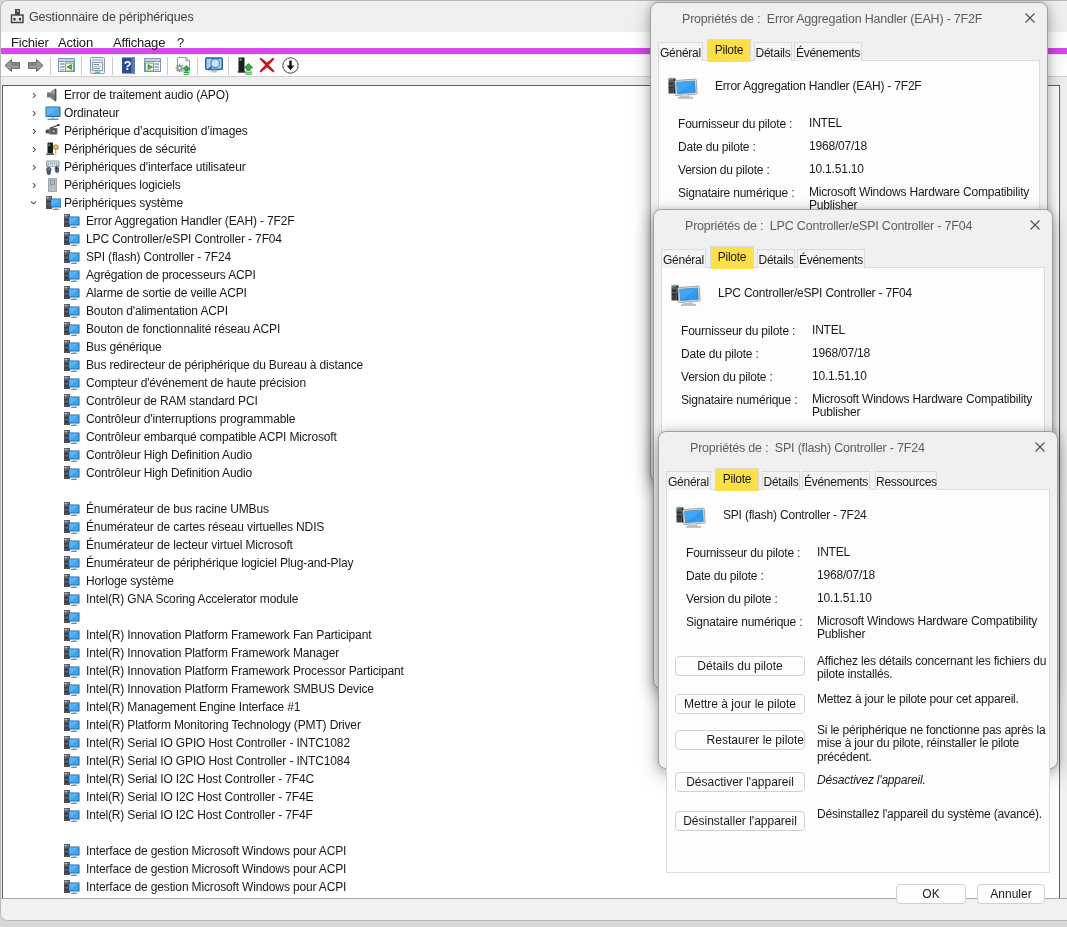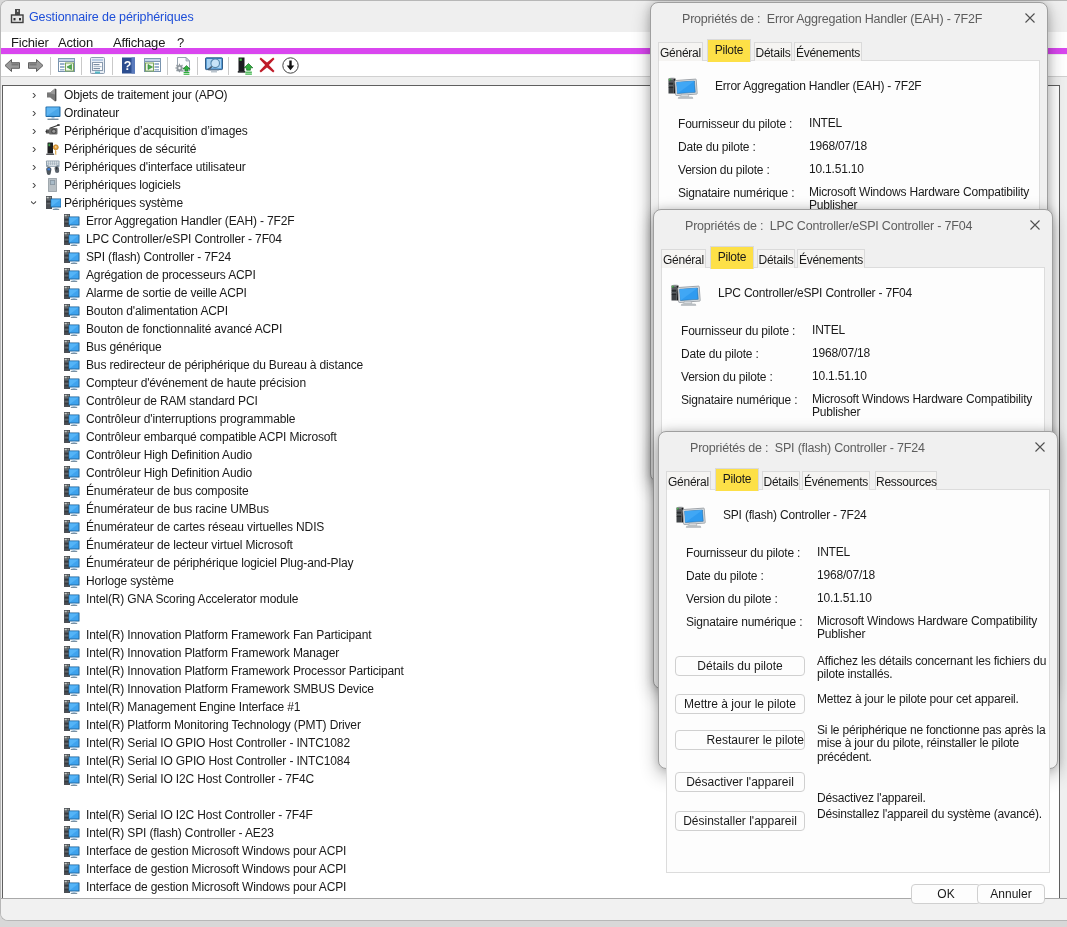--- a/index.html
+++ b/index.html
@@ -5,21 +5,21 @@
   * { margin:0; padding:0; box-sizing:border-box; }
   html,body { width:1067px; height:927px; overflow:hidden; font-family:"Liberation Sans", sans-serif; }
   body { background:#d8d8d8; position:relative; }
   #win {
     position:absolute; left:0; top:0; width:1067px; height:921px;
     background:#efefef; border-radius:8px 0 0 8px;
     border:1px solid #b7b7b7; border-right:none;
     overflow:hidden;
   }
   #titlebar { position:absolute; left:0; top:0; width:100%; height:31px; background:#efefef; }
-  #titlebar .txt { position:absolute; left:28px; top:9px; font-size:12.5px; color:#1d4ed8; letter-spacing:-0.1px; }
+  #titlebar .txt { position:absolute; left:28px; top:9px; font-size:12.5px; color:#404040; letter-spacing:-0.1px; }
   #menubar { position:absolute; left:0; top:31px; width:100%; height:22px; background:#ffffff; border-bottom:6px solid #d946ef; }
   #menubar span { position:absolute; top:3px; font-size:13px; color:#1a1a1a; letter-spacing:-0.2px; }
   #toolbar { position:absolute; left:0; top:54px; width:100%; height:22px; background:#ffffff; border-bottom:1px solid #d0d0d0; }
   .tsep { position:absolute; top:2px; width:1px; height:18px; background:#c9c9c9; }
   .ticon { position:absolute; top:2px; }
   #treepanel {
     position:absolute; left:1px; top:84px; width:1058px; height:813px;
     background:#ffffff; border:1px solid #5f5f5f; border-bottom:none; overflow:hidden;
   }
   .row { position:absolute; left:0; height:18px; width:100%; font-size:12px; color:#191919; white-space:nowrap; letter-spacing:-0.15px; }
@@ -264,21 +264,21 @@
         <circle cx="8.5" cy="8.5" r="7.7" fill="#fff" stroke="#454545" stroke-width="1"></circle>
         <path d="M7.3 3.5 h2.4 v5 h2.6 L8.5 13.2 4.7 8.5 h2.6 z" fill="#111"></path>
       </svg>
 </div>
   <div id="treepanel">
 <div class="row p" style="top:0px">
         <span class="chev">›</span>
         <svg class="ic" width="16" height="16">
           <use href="#i-spk"></use>
         </svg>
-        <span class="lbl">Objets de traitement jour (APO)</span>
+        <span class="lbl">Error de traitement audio (APO)</span>
       </div>
 <div class="row p" style="top:18px">
         <span class="chev">›</span>
         <svg class="ic" width="16" height="16">
           <use href="#i-mon"></use>
         </svg>
         <span class="lbl">Ordinateur</span>
       </div>
 <div class="row p" style="top:36px">
         <span class="chev">›</span>
@@ -348,21 +348,21 @@
 <div class="row c" style="top:216px">
         <svg class="ic" width="17" height="16">
           <use href="#i-sysc"></use>
         </svg>
         <span class="lbl">Bouton d'alimentation ACPI</span>
       </div>
 <div class="row c" style="top:234px">
         <svg class="ic" width="17" height="16">
           <use href="#i-sysc"></use>
         </svg>
-        <span class="lbl">Bouton de fonctionnalité avancé ACPI</span>
+        <span class="lbl">Bouton de fonctionnalité réseau ACPI</span>
       </div>
 <div class="row c" style="top:252px">
         <svg class="ic" width="17" height="16">
           <use href="#i-sysc"></use>
         </svg>
         <span class="lbl">Bus générique</span>
       </div>
 <div class="row c" style="top:288px">
         <svg class="ic" width="17" height="16">
           <use href="#i-sysc"></use>
@@ -398,26 +398,20 @@
           <use href="#i-sysc"></use>
         </svg>
         <span class="lbl">Contrôleur High Definition Audio</span>
       </div>
 <div class="row c" style="top:378px">
         <svg class="ic" width="17" height="16">
           <use href="#i-sysc"></use>
         </svg>
         <span class="lbl">Contrôleur High Definition Audio</span>
       </div>
-<div class="row c" style="top:396px">
-        <svg class="ic" width="17" height="16">
-          <use href="#i-sysc"></use>
-        </svg>
-        <span class="lbl">Énumérateur de bus composite</span>
-      </div>
 <div class="row c" style="top:414px">
         <svg class="ic" width="17" height="16">
           <use href="#i-sysc"></use>
         </svg>
         <span class="lbl">Énumérateur de bus racine UMBus</span>
       </div>
 <div class="row c" style="top:432px">
         <svg class="ic" width="17" height="16">
           <use href="#i-sysc"></use>
         </svg>
@@ -499,31 +493,31 @@
           <use href="#i-sysc"></use>
         </svg>
         <span class="lbl">Intel(R) Serial IO GPIO Host Controller - INTC1084</span>
       </div>
 <div class="row c" style="top:684px">
         <svg class="ic" width="17" height="16">
           <use href="#i-sysc"></use>
         </svg>
         <span class="lbl">Intel(R) Serial IO I2C Host Controller - 7F4C</span>
       </div>
+<div class="row c" style="top:702px">
+        <svg class="ic" width="17" height="16">
+          <use href="#i-sysc"></use>
+        </svg>
+        <span class="lbl">Intel(R) Serial IO I2C Host Controller - 7F4E</span>
+      </div>
 <div class="row c" style="top:720px">
         <svg class="ic" width="17" height="16">
           <use href="#i-sysc"></use>
         </svg>
         <span class="lbl">Intel(R) Serial IO I2C Host Controller - 7F4F</span>
-      </div>
-<div class="row c" style="top:738px">
-        <svg class="ic" width="17" height="16">
-          <use href="#i-sysc"></use>
-        </svg>
-        <span class="lbl">Intel(R) SPI (flash) Controller - AE23</span>
       </div>
 <div class="row c" style="top:756px">
         <svg class="ic" width="17" height="16">
           <use href="#i-sysc"></use>
         </svg>
         <span class="lbl">Interface de gestion Microsoft Windows pour ACPI</span>
       </div>
 <div class="row c" style="top:774px">
         <svg class="ic" width="17" height="16">
           <use href="#i-sysc"></use>
@@ -624,19 +618,19 @@
   <div class="dlbl" style="top:183px;">Signataire numérique :</div>
     <div class="dval" style="top:183px;">Microsoft Windows Hardware Compatibility Publisher</div>
 
   <div class="btn" style="left:16px; top:224px;">Détails du pilote</div>
   <div class="desc" style="top:223px;">Affichez les détails concernant les fichiers du pilote installés.</div>
   <div class="btn" style="left:16px; top:262px;">Mettre à jour le pilote</div>
   <div class="desc" style="top:261px;">Mettez à jour le pilote pour cet appareil.</div>
   <div class="btn" style="left:16px; top:298px;text-align:right;">Restaurer le pilote</div>
   <div class="desc" style="top:292px;">Si le périphérique ne fonctionne pas après la mise à jour du pilote, réinstaller le pilote précédent.</div>
   <div class="btn" style="left:16px; top:340px;">Désactiver l'appareil</div>
-  <div class="desc" style="top:360px;">Désactivez l'appareil.</div>
+  <div class="desc" style="top:342px;font-style:italic;">Désactivez l'appareil.</div>
   <div class="btn" style="left:16px; top:379px;">Désinstaller l'appareil</div>
   <div class="desc" style="top:376px;">Désinstallez l'appareil du système (avancé).</div>
 
-  <div class="btn" style="left:252px; top:452px; width:70px;">OK</div>
+  <div class="btn" style="left:237px; top:452px; width:70px;">OK</div>
   <div class="btn" style="left:318px; top:452px; width:68px;">Annuler</div>
 </div>
 
 </body></html>

